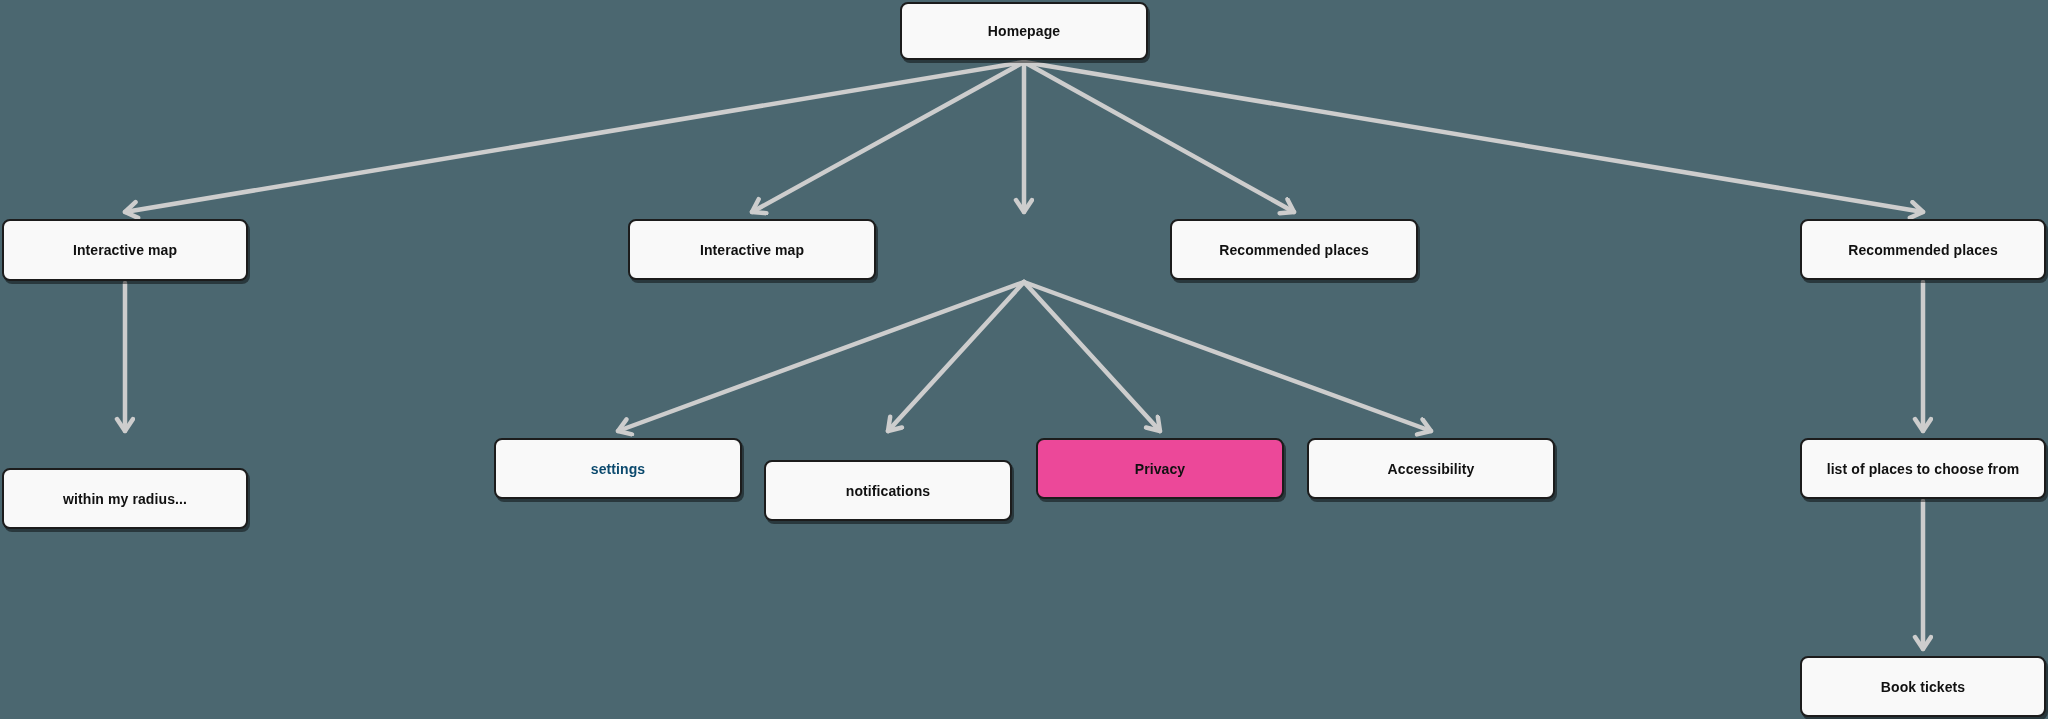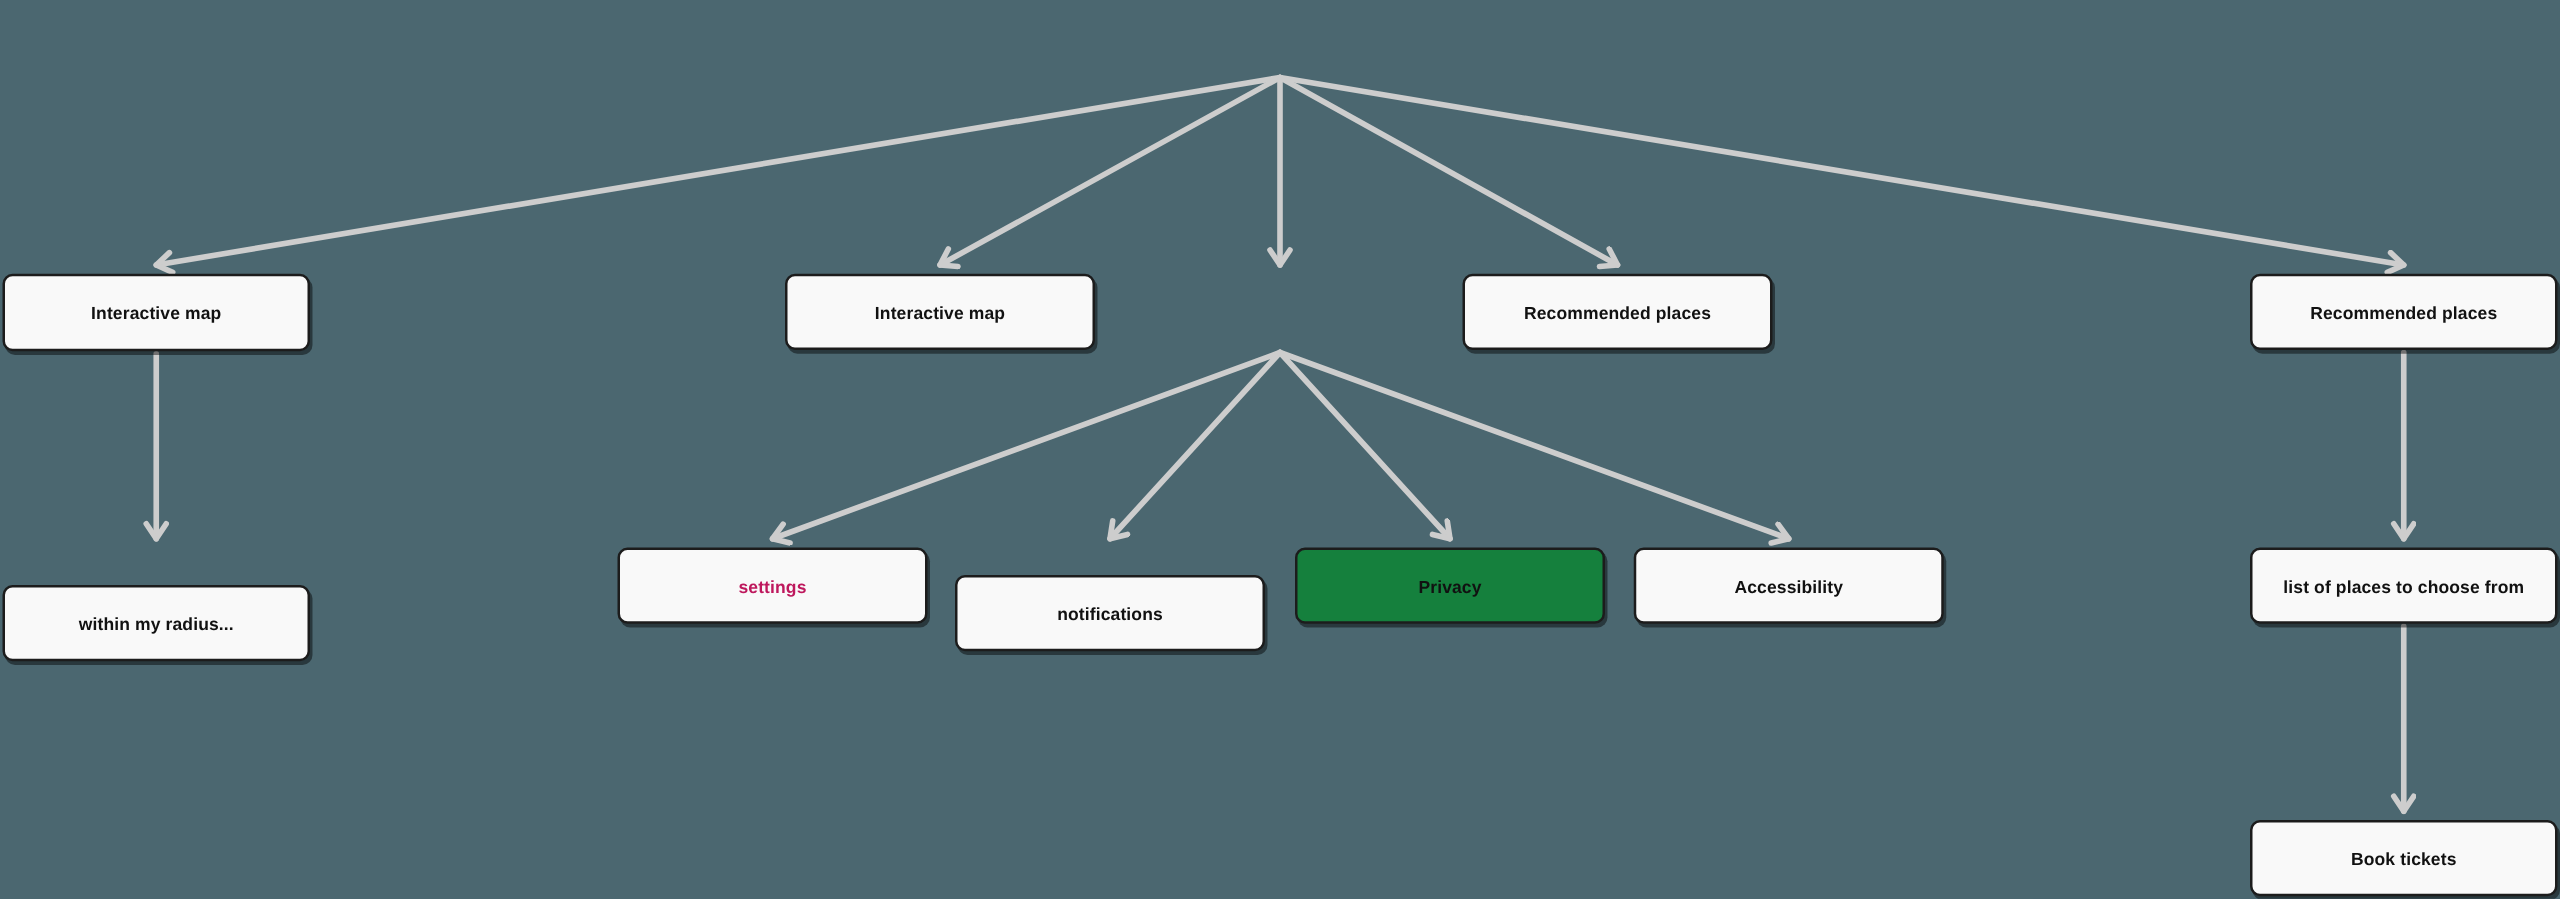--- a/index.html
+++ b/index.html
@@ -37,42 +37,45 @@
       <line x1="1024" y1="62" x2="1294" y2="212" stroke="#cdcdcd" stroke-width="4.5" stroke-linecap="round" marker-end="url(#ah)"></line>
       <line x1="1024" y1="62" x2="1923" y2="212" stroke="#cdcdcd" stroke-width="4.5" stroke-linecap="round" marker-end="url(#ah)"></line>
       <line x1="125" y1="283" x2="125" y2="431" stroke="#cdcdcd" stroke-width="4.5" stroke-linecap="round" marker-end="url(#ah)"></line>
       <line x1="1024" y1="282" x2="618" y2="431" stroke="#cdcdcd" stroke-width="4.5" stroke-linecap="round" marker-end="url(#ah)"></line>
       <line x1="1024" y1="282" x2="888" y2="431" stroke="#cdcdcd" stroke-width="4.5" stroke-linecap="round" marker-end="url(#ah)"></line>
       <line x1="1024" y1="282" x2="1160" y2="431" stroke="#cdcdcd" stroke-width="4.5" stroke-linecap="round" marker-end="url(#ah)"></line>
       <line x1="1024" y1="282" x2="1431" y2="431" stroke="#cdcdcd" stroke-width="4.5" stroke-linecap="round" marker-end="url(#ah)"></line>
       <line x1="1923" y1="282" x2="1923" y2="431" stroke="#cdcdcd" stroke-width="4.5" stroke-linecap="round" marker-end="url(#ah)"></line>
       <line x1="1923" y1="501" x2="1923" y2="649" stroke="#cdcdcd" stroke-width="4.5" stroke-linecap="round" marker-end="url(#ah)"></line>
     </svg>
+<div class="node" style="left: 900px; top: 2px; width: 248px; height: 58px; background: rgb(249, 249, 249); border-color: rgb(28, 28, 28); box-shadow: rgba(0, 0, 0, 0.45) 2px 3px 0px;">
+      <span style="color: rgb(17, 17, 17);">Homepage</span>
+    </div>
     <div class="node" style="left: 2px; top: 219px; width: 246px; height: 62px; background: rgb(249, 249, 249); border-color: rgb(28, 28, 28); box-shadow: rgba(0, 0, 0, 0.45) 2px 3px 0px;">
       <span style="color: rgb(17, 17, 17);">Interactive map</span>
     </div>
     <div class="node" style="left: 628px; top: 219px; width: 248px; height: 61px; background: rgb(249, 249, 249); border-color: rgb(28, 28, 28); box-shadow: rgba(0, 0, 0, 0.45) 2px 3px 0px;">
       <span style="color: rgb(17, 17, 17);">Interactive map</span>
     </div>
     <div class="node" style="left: 1170px; top: 219px; width: 248px; height: 61px; background: rgb(249, 249, 249); border-color: rgb(28, 28, 28); box-shadow: rgba(0, 0, 0, 0.45) 2px 3px 0px;">
       <span style="color: rgb(17, 17, 17);">Recommended places</span>
     </div>
     <div class="node" style="left: 1800px; top: 219px; width: 246px; height: 61px; background: rgb(249, 249, 249); border-color: rgb(28, 28, 28); box-shadow: rgba(0, 0, 0, 0.45) 2px 3px 0px;">
       <span style="color: rgb(17, 17, 17);">Recommended places</span>
     </div>
     <div class="node" style="left: 2px; top: 438px; width: 246px; height: 61px; background: rgb(249, 249, 249); border-color: rgb(28, 28, 28); box-shadow: rgba(0, 0, 0, 0.45) 2px 3px 0px; margin-top: 30px;">
       <span style="color: rgb(17, 17, 17);">within my radius...</span>
     </div>
     <div class="node" style="left: 494px; top: 438px; width: 248px; height: 61px; background: rgb(249, 249, 249); border-color: rgb(28, 28, 28); box-shadow: rgba(0, 0, 0, 0.45) 2px 3px 0px;">
-      <span style="color: #be185d; text-align: center;">settings</span>
+      <span style="color: #0c4a6e; text-align: center;">settings</span>
     </div>
     <div class="node" style="left: 764px; top: 460px; width: 248px; height: 61px; background: rgb(249, 249, 249); border-color: rgb(28, 28, 28); box-shadow: rgba(0, 0, 0, 0.45) 2px 3px 0px;">
       <span style="color: rgb(17, 17, 17);">notifications</span>
     </div>
-    <div class="node" style="left: 1036px; top: 438px; width: 248px; height: 61px; background: #15803d; border-color: rgb(28, 28, 28); box-shadow: rgba(0, 0, 0, 0.45) 2px 3px 0px;">
+    <div class="node" style="left: 1036px; top: 438px; width: 248px; height: 61px; background: #ec4899; border-color: rgb(28, 28, 28); box-shadow: rgba(0, 0, 0, 0.45) 2px 3px 0px;">
       <span style="color: rgb(17, 17, 17);">Privacy</span>
     </div>
     <div class="node" style="left: 1307px; top: 438px; width: 248px; height: 61px; background: rgb(249, 249, 249); border-color: rgb(28, 28, 28); box-shadow: rgba(0, 0, 0, 0.45) 2px 3px 0px; align-items: center;">
       <span style="color: rgb(17, 17, 17);">Accessibility</span>
     </div>
     <div class="node" style="left: 1800px; top: 656px; width: 246px; height: 61px; background: rgb(249, 249, 249); border-color: rgb(28, 28, 28); box-shadow: rgba(0, 0, 0, 0.45) 2px 3px 0px;">
       <span style="color: rgb(17, 17, 17);">Book tickets</span>
     </div>
     <div class="node" style="left: 1800px; top: 438px; width: 246px; height: 61px; background: rgb(249, 249, 249); border-color: rgb(28, 28, 28); box-shadow: rgba(0, 0, 0, 0.45) 2px 3px 0px;">
       <span style="color: rgb(17, 17, 17);">list of places to choose from</span>

